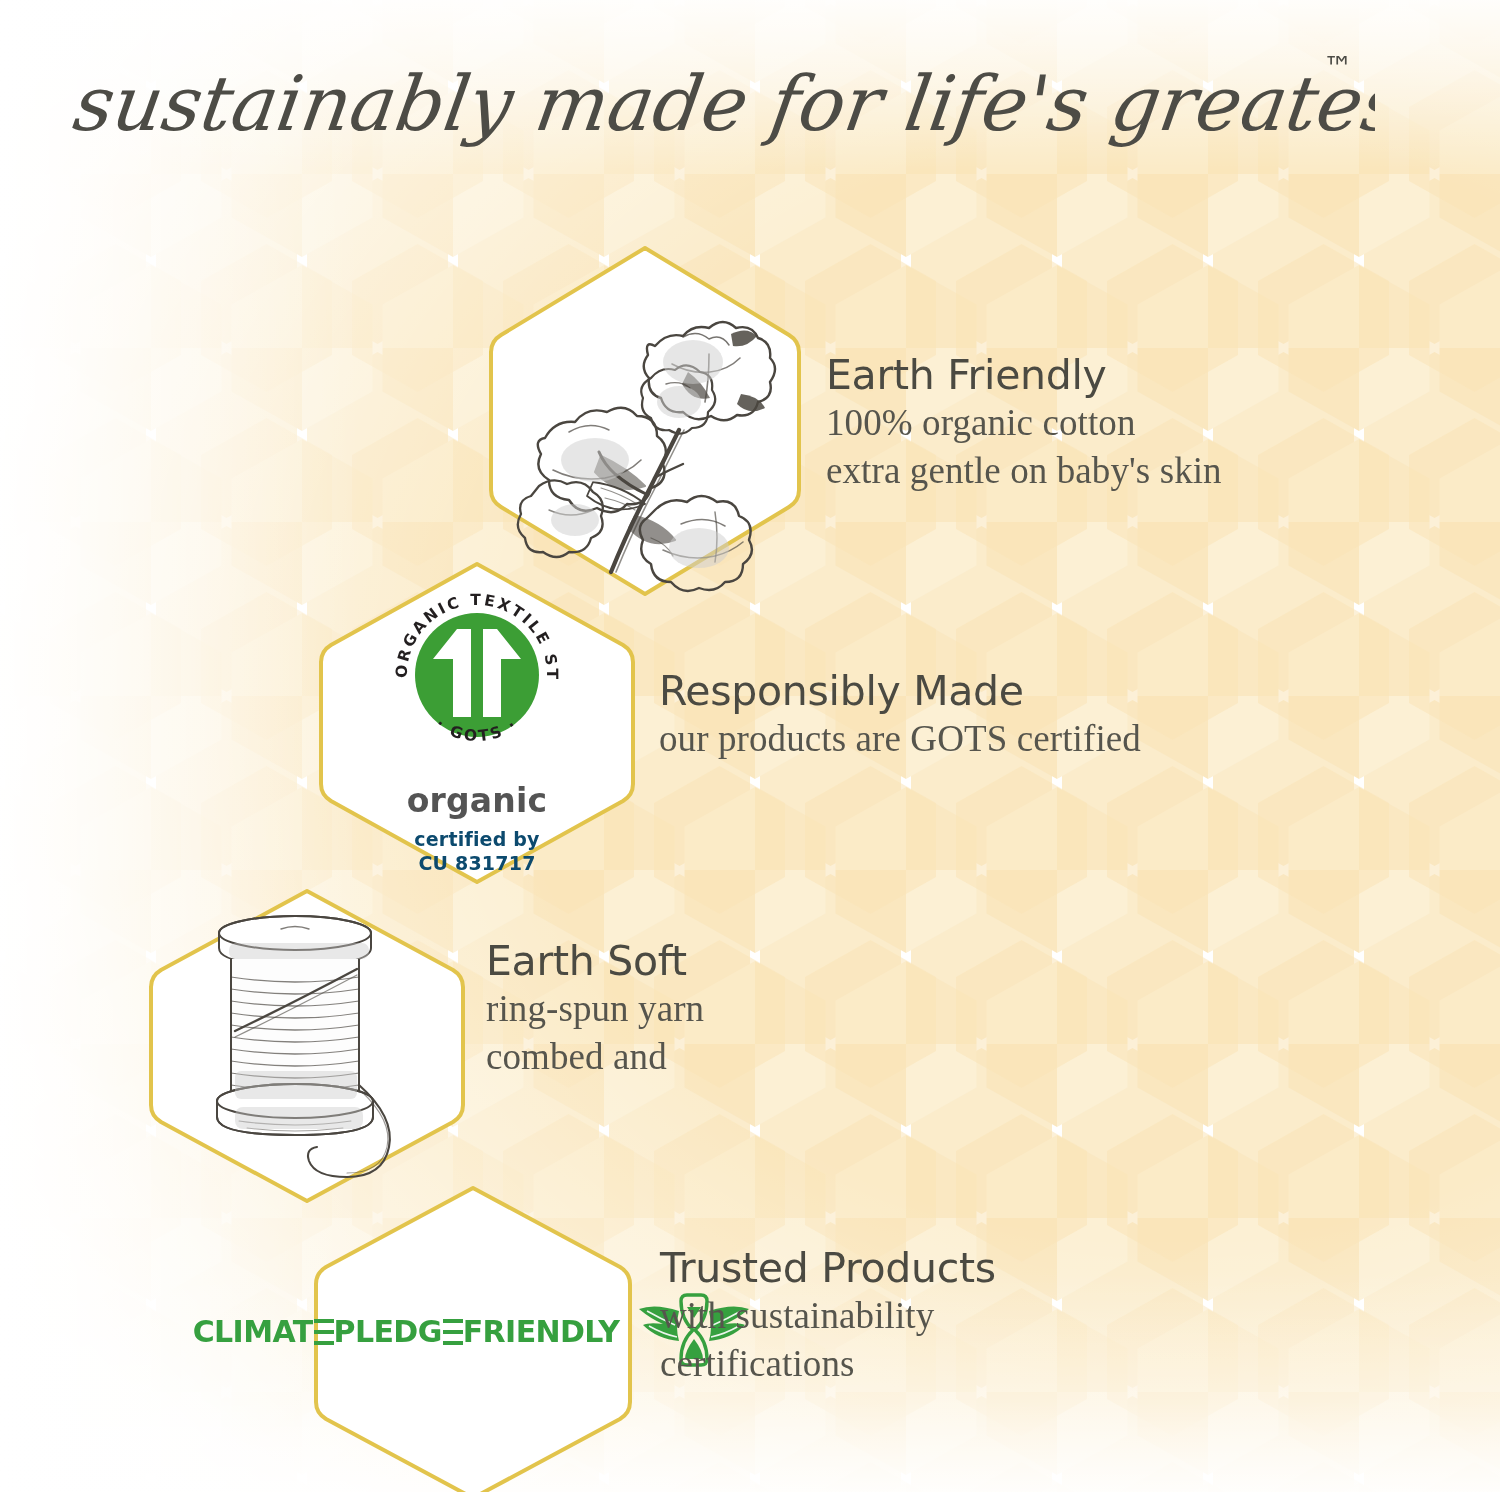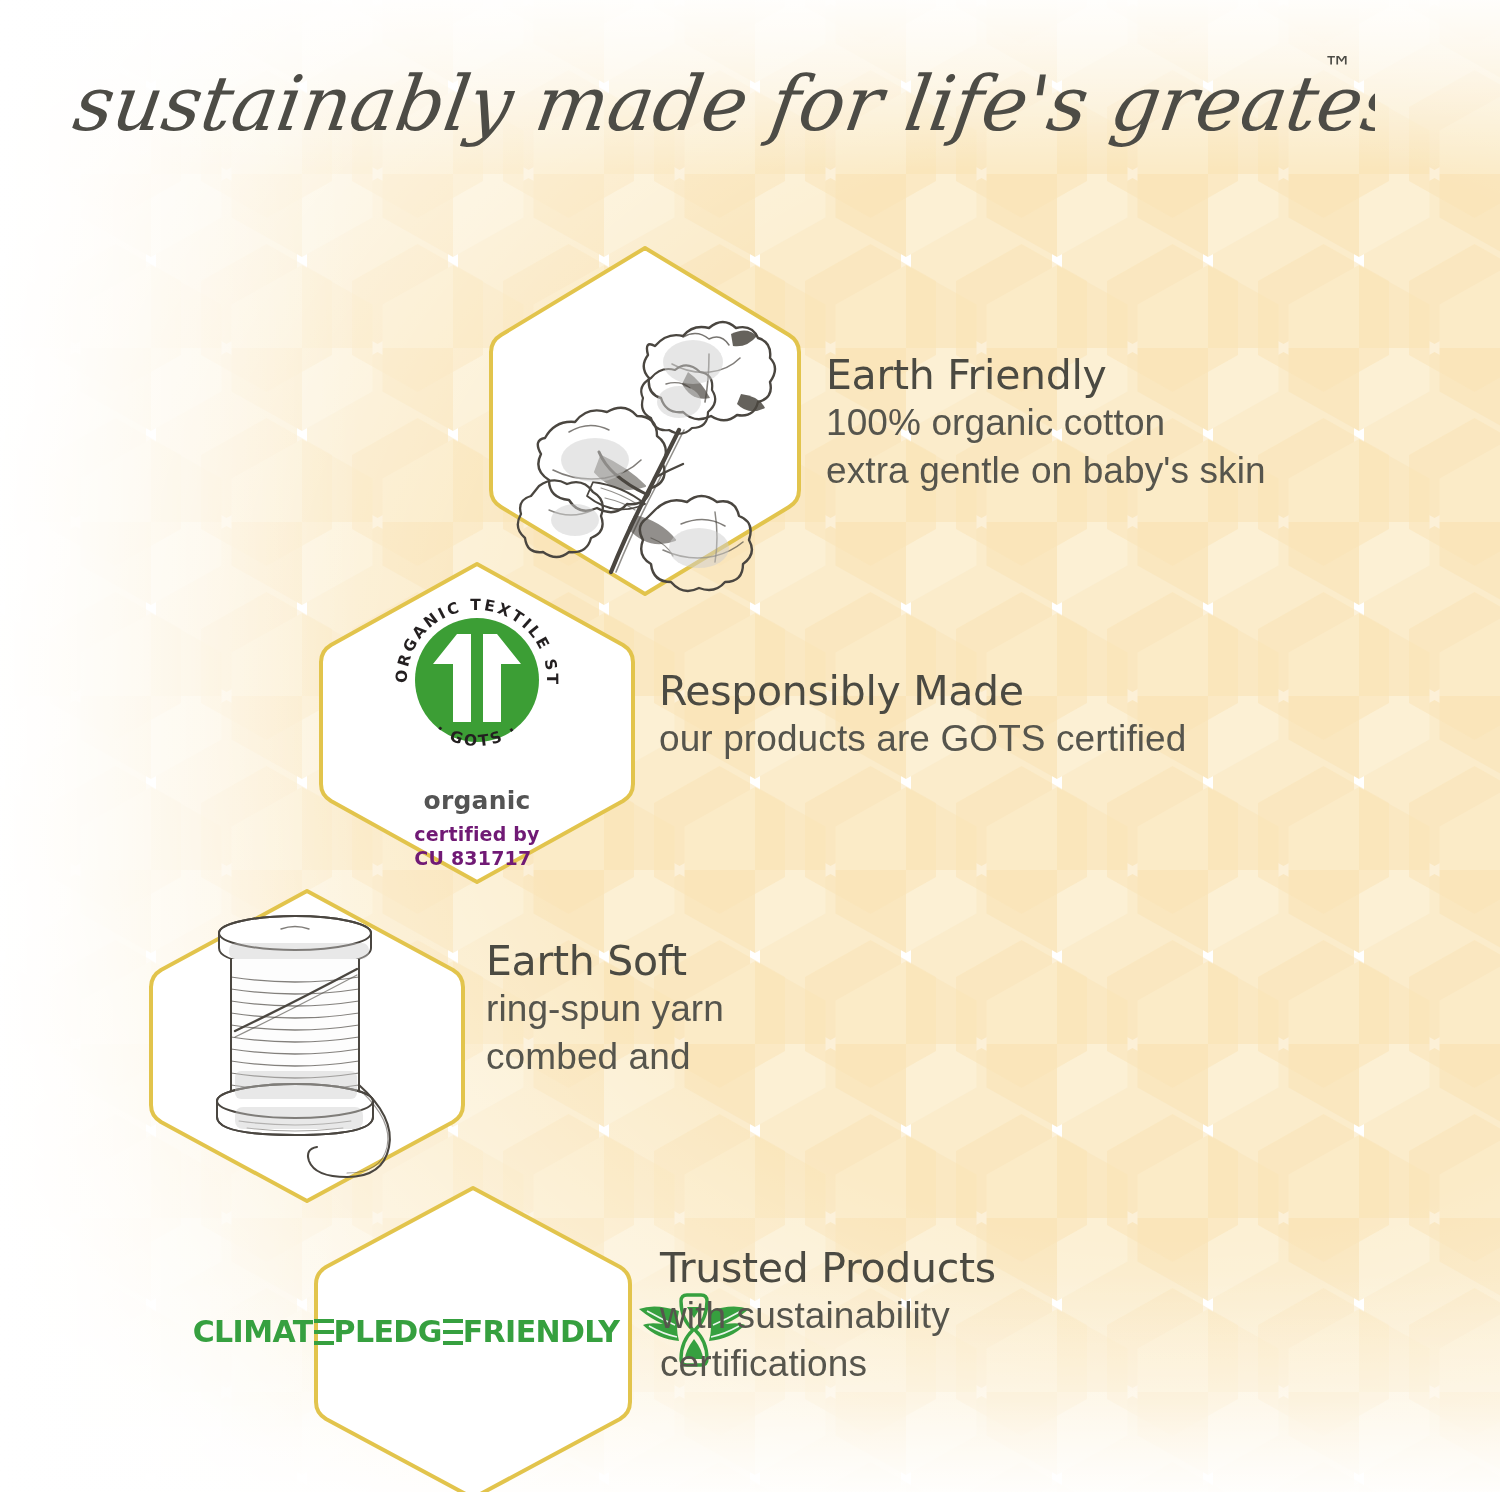--- a/index.html
+++ b/index.html
@@ -85,50 +85,50 @@
   .feature-title {
     font-family: "DejaVu Sans", sans-serif;
     font-weight: normal;
     font-size: 41px;
     color: #4b4a42;
     letter-spacing: -0.3px;
     line-height: 1.15;
     white-space: nowrap;
   }
   .feature-sub {
-    font-family: Liberation Sans, sans-serif;
+    font-family: Liberation Serif, serif;
     font-weight: 300;
     font-size: 37px;
     color: #56554d;
     line-height: 1.28;
     letter-spacing: 0.1px;
     white-space: nowrap;
   }
 
   
   .gots-wrap {
     display: flex;
     flex-direction: column;
     align-items: center;
   }
   .gots-organic {
     font-family: "DejaVu Sans", sans-serif;
     font-weight: bold;
-    font-size: 25px;
+    font-size: 33px;
     color: #545454;
     margin-top: 8px;
     letter-spacing: 0.2px;
   }
   .gots-cert {
     font-family: "DejaVu Sans", sans-serif;
     font-weight: bold;
     font-size: 19px;
-    color: #701a75;
+    color: #0c4a6e;
     line-height: 1.28;
-    text-align: left;
+    text-align: center;
     margin-top: 7px;
     letter-spacing: 0.2px;
   }
 
   
   .cpf-wrap {
     display: flex;
     flex-direction: row;
     align-items: center;
     gap: 16px;

